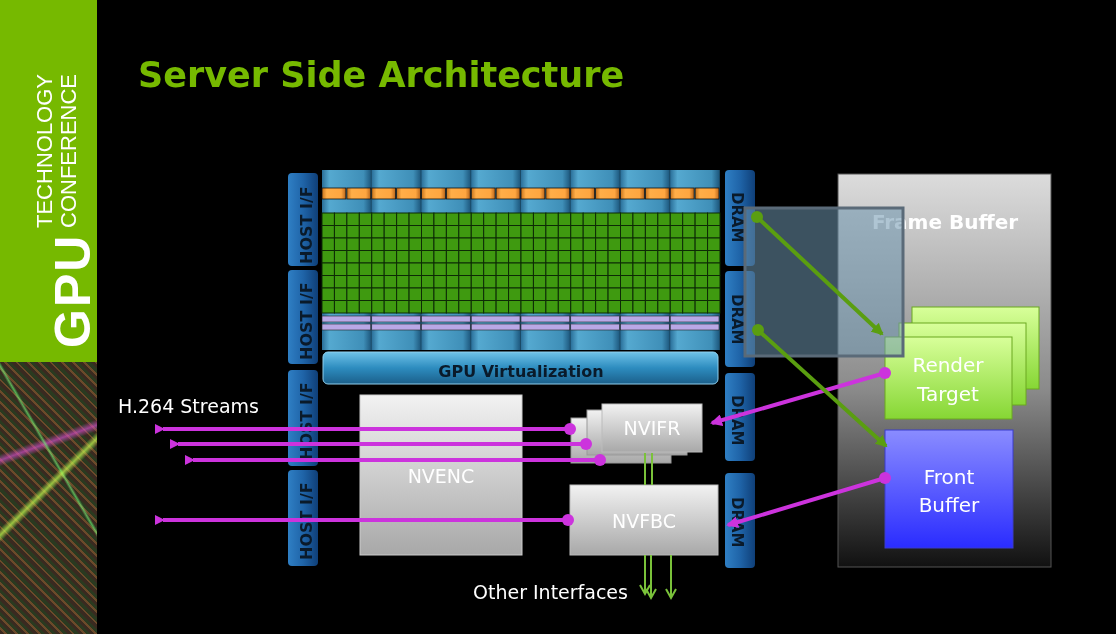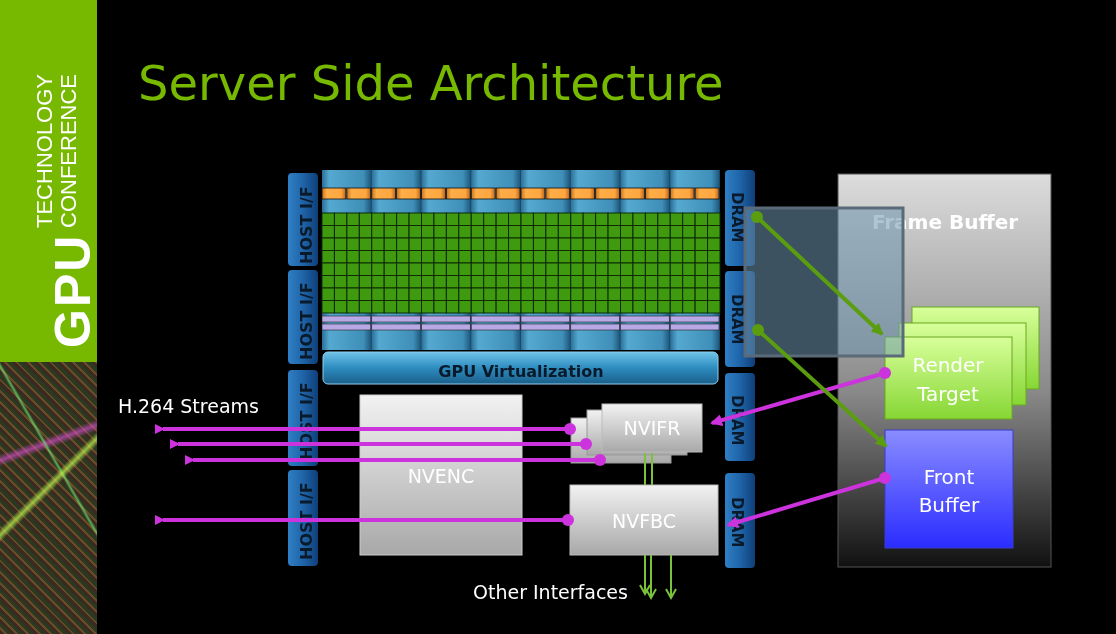--- a/index.html
+++ b/index.html
@@ -12,21 +12,21 @@
         linear-gradient(160deg, transparent 30%, rgba(230,80,220,0.6) 32%, transparent 34%),
         repeating-linear-gradient(45deg, #3a2a20 0 3px, #6b4a2a 3px 5px, #2a3a20 5px 8px),
         #3a2a20; }
     .logo { position: absolute; left: 0; top: 0; width: 97px; height: 362px; }
     .logo-gpu { position: absolute; left: 48px; top: 348px; transform-origin: left top; transform: rotate(-90deg);
       color: #fff; font-family: "Liberation Sans", sans-serif; font-weight: bold; font-size: 50px; letter-spacing: 2px; white-space: nowrap; line-height: 1; }
     .logo-tech { position: absolute; left: 34px; top: 228px; transform-origin: left top; transform: rotate(-90deg);
       color: #fff; font-family: "Liberation Sans", sans-serif; font-size: 22px; white-space: nowrap; line-height: 22px; }
     .logo-conf { position: absolute; left: 58px; top: 228px; transform-origin: left top; transform: rotate(-90deg);
       color: #fff; font-family: "Liberation Sans", sans-serif; font-size: 22px; white-space: nowrap; line-height: 22px; }
-    .title { position: absolute; left: 138px; top: 55px; color: #76b900; font-family: "DejaVu Sans", sans-serif; font-weight: normal; font-size: 48px; white-space: nowrap; }
+    .title { position: absolute; left: 138px; top: 55px; color: #76b900; font-family: "DejaVu Sans", sans-serif; font-weight: bold; font-size: 35px; white-space: nowrap; }
     svg#diagram { position: absolute; left: 0; top: 0; }
   </style>
 </head>
 <body>
 
 <div class="sidebar"></div>
 <div class="sidebar-img"></div>
 <div class="logo">
   <div class="logo-gpu">GPU</div>
   <div class="logo-tech">TECHNOLOGY</div>

